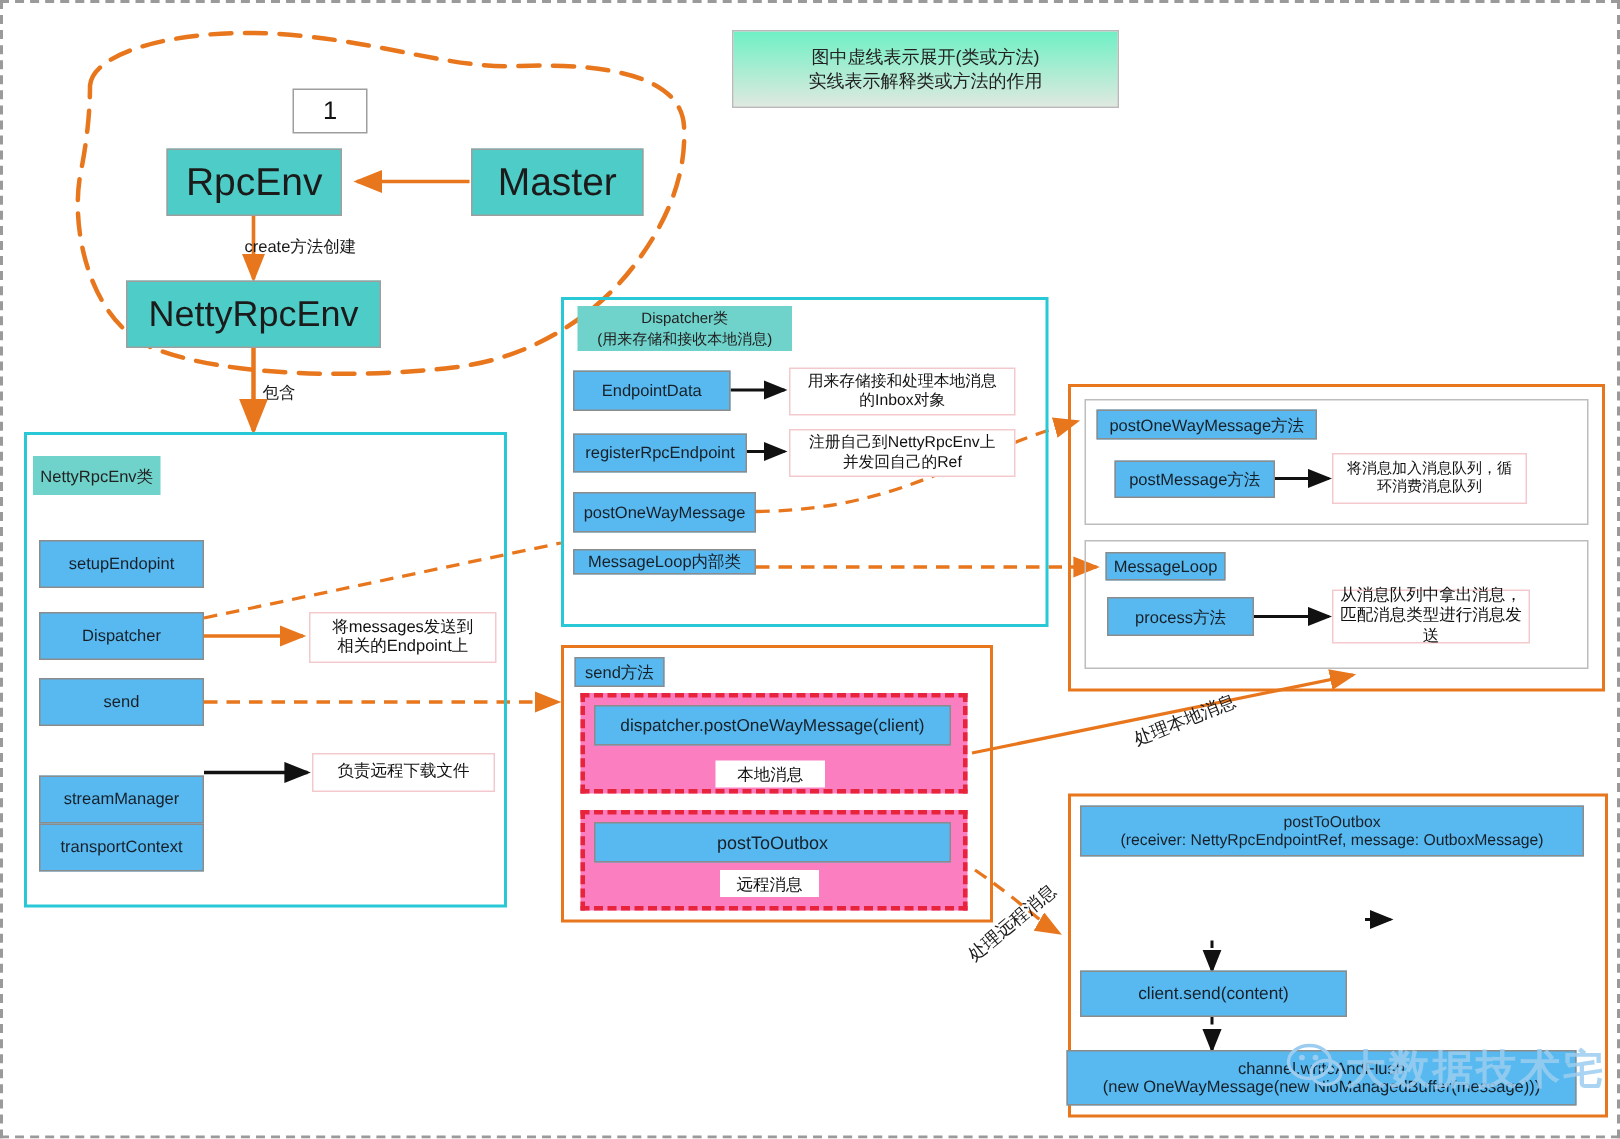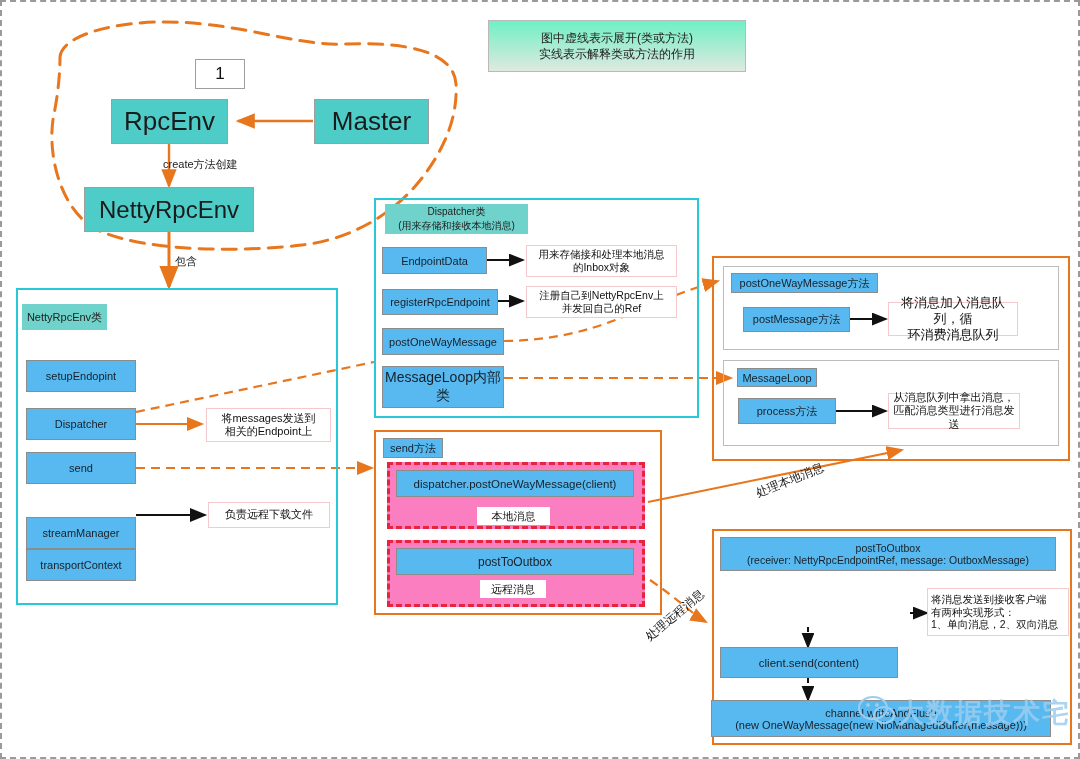--- a/index.html
+++ b/index.html
@@ -135,42 +135,42 @@
   <div class="abs teal-soft" style="left:383px;top:202px;width:143px;height:30px;font-size:10px;">
     <div>
       <div>Dispatcher类</div>
       <div>(用来存储和接收本地消息)</div>
     </div>
   </div>
 
   <div class="abs blue" style="left:380px;top:245px;width:105px;height:27px;font-size:11px;">EndpointData</div>
   <div class="abs blue" style="left:380px;top:287px;width:116px;height:26px;font-size:11px;">registerRpcEndpoint</div>
   <div class="abs blue" style="left:380px;top:326px;width:122px;height:27px;font-size:11px;">postOneWayMessage</div>
-  <div class="abs blue" style="left:380px;top:364px;width:122px;height:42px;font-size:14px;">MessageLoop内部类</div>
+  <div class="abs blue" style="left:380px;top:364px;width:122px;height:17px;font-size:11px;">MessageLoop内部类</div>
 
   <div class="abs note" style="left:524px;top:243px;width:151px;height:32px;font-size:10.5px;">
     <div>
       <div>用来存储接和处理本地消息</div>
       <div>的Inbox对象</div>
     </div>
   </div>
 
   <div class="abs note" style="left:524px;top:284px;width:151px;height:32px;font-size:10.5px;">
     <div>
       <div>注册自己到NettyRpcEnv上</div>
       <div>并发回自己的Ref</div>
     </div>
   </div>
 
   <div class="abs orangebox" style="left:710px;top:254px;width:358px;height:205px;"></div>
 
   <div class="abs greybox" style="left:721px;top:264px;width:336px;height:84px;"></div>
   <div class="abs blue" style="left:729px;top:271px;width:147px;height:20px;font-size:11px;">postOneWayMessage方法</div>
   <div class="abs blue" style="left:741px;top:305px;width:107px;height:25px;font-size:11px;">postMessage方法</div>
-  <div class="abs note" style="left:886px;top:300px;width:130px;height:34px;font-size:13px;">
+  <div class="abs note" style="left:886px;top:300px;width:130px;height:34px;font-size:10px;">
     <div>
       <div>将消息加入消息队列，循</div>
       <div>环消费消息队列</div>
     </div>
   </div>
 
   <div class="abs greybox" style="left:721px;top:358px;width:336px;height:86px;"></div>
   <div class="abs blue" style="left:735px;top:366px;width:80px;height:19px;font-size:11px;">MessageLoop</div>
   <div class="abs blue" style="left:736px;top:396px;width:98px;height:26px;font-size:11px;">process方法</div>
   <div class="abs note" style="left:886px;top:391px;width:132px;height:36px;font-size:11px;">
@@ -194,27 +194,20 @@
   <div class="abs orangebox" style="left:710px;top:527px;width:360px;height:216px;"></div>
 
   <div class="abs blue" style="left:718px;top:535px;width:336px;height:34px;font-size:10.5px;">
     <div>
       <div>postToOutbox</div>
       <div>(receiver: NettyRpcEndpointRef, message: OutboxMessage)</div>
     </div>
   </div>
 
 
-  <div class="abs note" style="left:925px;top:586px;width:142px;height:48px;font-size:10.5px;text-align:left;justify-content:flex-start;padding-left:3px;">
-    <div>
-      <div>将消息发送到接收客户端</div>
-      <div>有两种实现形式：</div>
-      <div>1、单向消息，2、双向消息</div>
-    </div>
-  </div>
 
   <div class="abs blue" style="left:718px;top:645px;width:178px;height:31px;font-size:11.5px;">client.send(content)</div>
 
   <div class="abs blue" style="left:709px;top:698px;width:340px;height:37px;font-size:11px;">
     <div>
       <div>channel.writeAndFlush</div>
       <div>(new OneWayMessage(new NioManagedBuffer(message)))</div>
     </div>
   </div>
 

